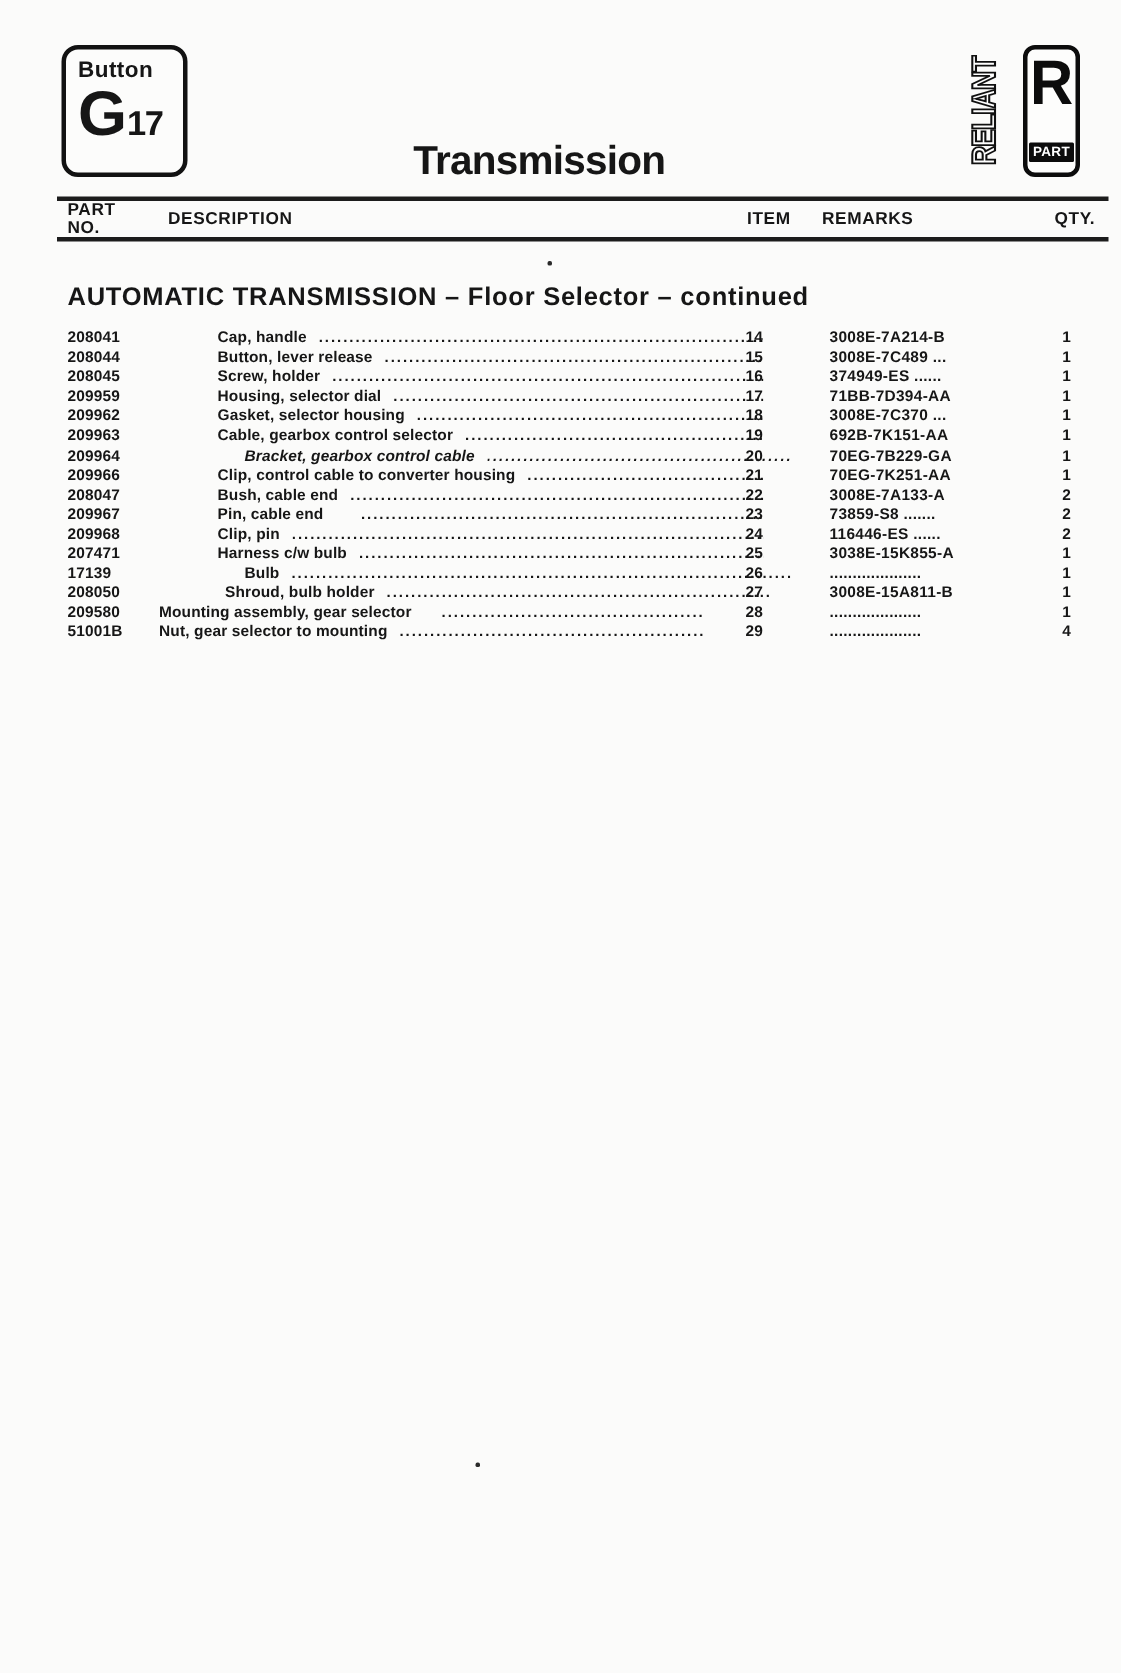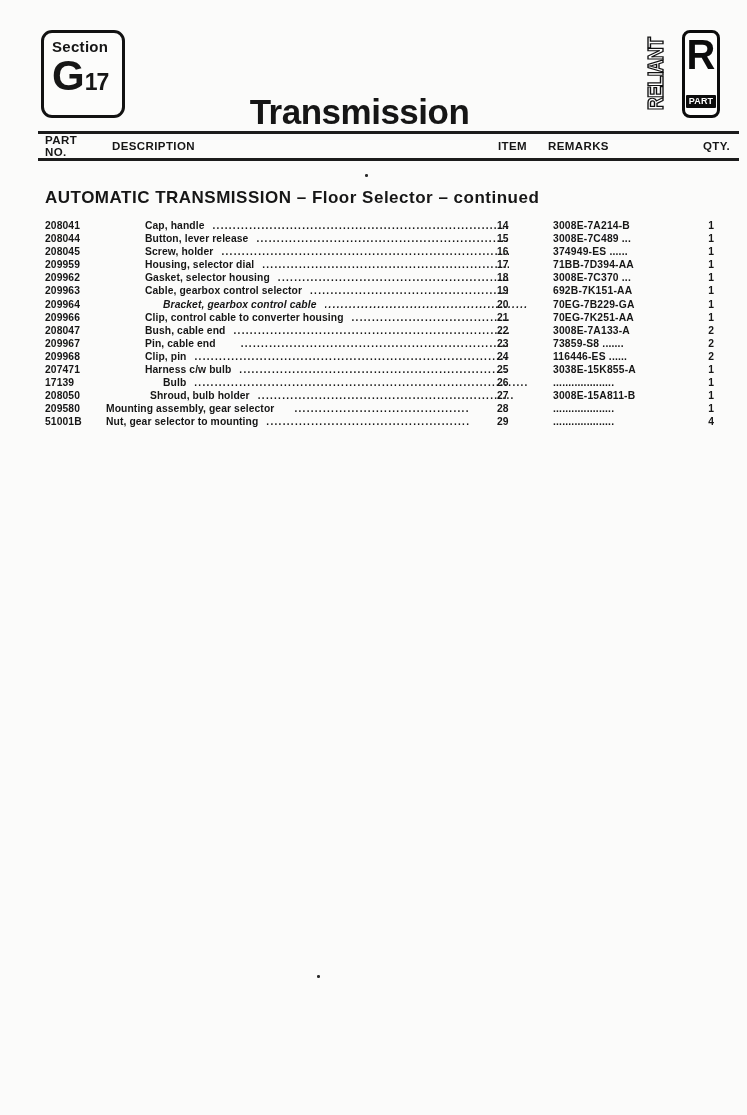--- a/index.html
+++ b/index.html
@@ -25,21 +25,21 @@
   }
   .section-badge .badge-code{
     display:flex;align-items:baseline;margin-top:-2px;
   }
   .section-badge .badge-letter{font-size:42px;font-weight:700;line-height:46px;}
   .section-badge .badge-number{font-size:23px;font-weight:700;letter-spacing:-1px;}
 
   
   .page-title{
     left:0;top:92px;width:719px;text-align:center;
-    font-size:35px;font-weight:700;letter-spacing:-0.5px;
+    font-size:27px;font-weight:700;letter-spacing:-0.5px;
   }
 
   
   .logo-wrap{left:636px;top:28px;width:84px;height:90px;}
   .logo-brand{
     position:absolute;left:-26px;top:33px;
     transform:rotate(-90deg) scaleX(0.82);
     transform-origin:center;
     width:92px;text-align:center;
     font-size:22px;font-weight:700;letter-spacing:-1px;
@@ -94,21 +94,21 @@
 
   
   .speck{width:2.5px;height:2.5px;background:#2a2a2a;border-radius:50%;}
   .speck-1{left:365px;top:174px;}
   .speck-2{left:317px;top:975px;}
 </style>
 </head>
 <body>
 
 <div class="abs section-badge">
-  <span class="badge-label">Section</span>
+  <span class="badge-label">Button</span>
   <span class="badge-code">
     <span class="badge-letter">G</span>
     <span class="badge-number">17</span>
   </span>
 </div>
 
 <div class="abs page-title">Transmission</div>
 
 <div class="abs logo-wrap">
   <div class="logo-brand">RELIANT</div>

